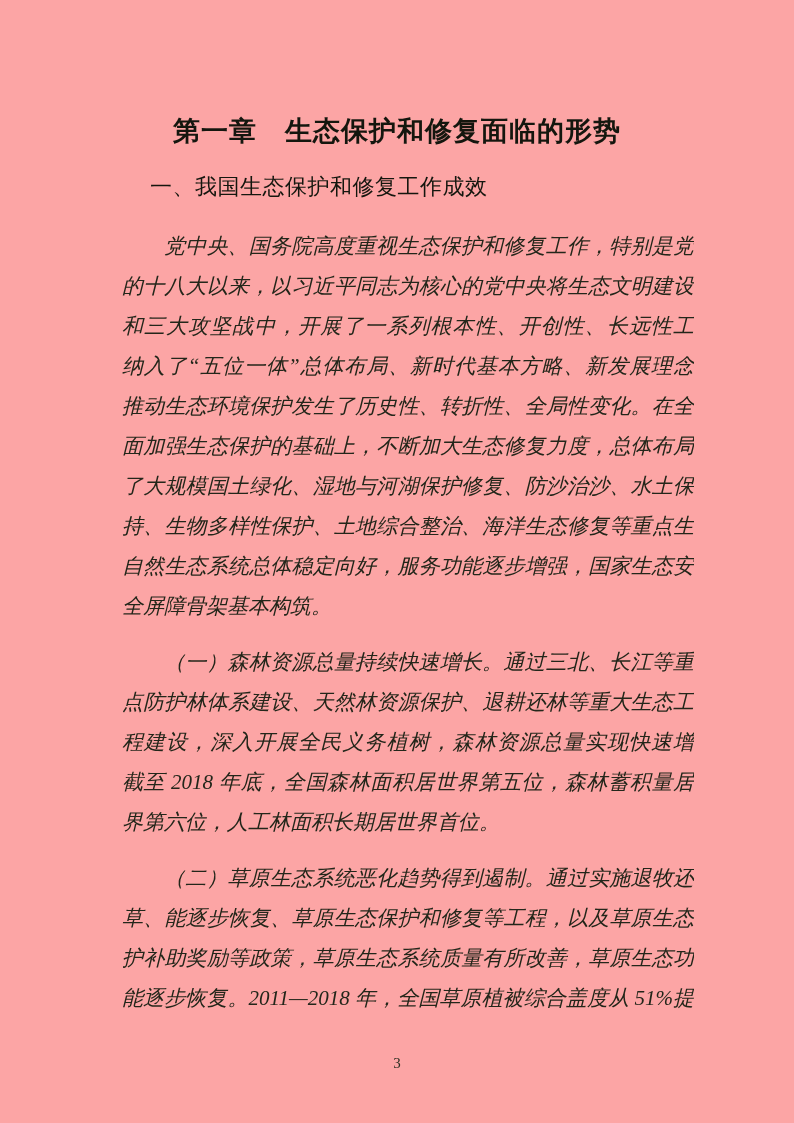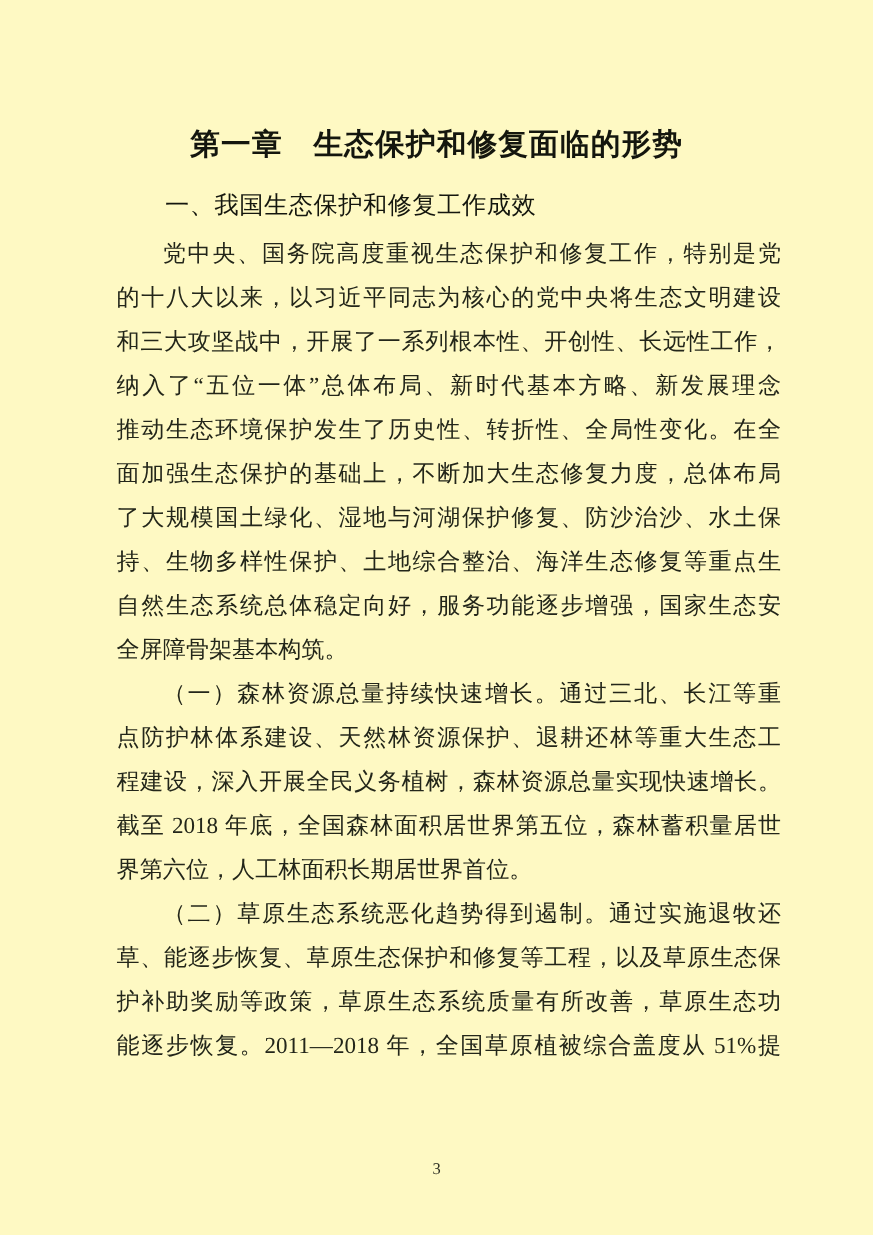--- a/index.html
+++ b/index.html
@@ -5,21 +5,21 @@
   html, body {
     margin: 0;
     padding: 0;
     background: #888;
   }
   .page {
     position: relative;
     width: 794px;
     height: 1123px;
     margin: 0 auto;
-    background: #fef9c3;
+    background: #fca5a5;
     overflow: hidden;
     font-family: "Liberation Serif", "DejaVu Serif", serif;
   }
   .chapter-title {
     position: absolute;
     top: 112px;
     left: 0;
     width: 794px;
     text-align: center;
     font-family: "Liberation Sans", "DejaVu Sans", sans-serif;
@@ -42,22 +42,23 @@
     color: #14160e;
     letter-spacing: 0.5px;
   }
   .body-text {
     position: absolute;
     top: 210px;
     left: 106px;
     width: 604px;
   }
   .paragraph {
-    margin: 0;
+    margin: 16px;
     padding: 0;
+    font-style: italic;
   }
   .line {
     height: 40px;
     line-height: 40px;
     font-size: 21px;
     color: #23261a;
     text-align: justify;
     text-align-last: justify;
     overflow: hidden;
   }

